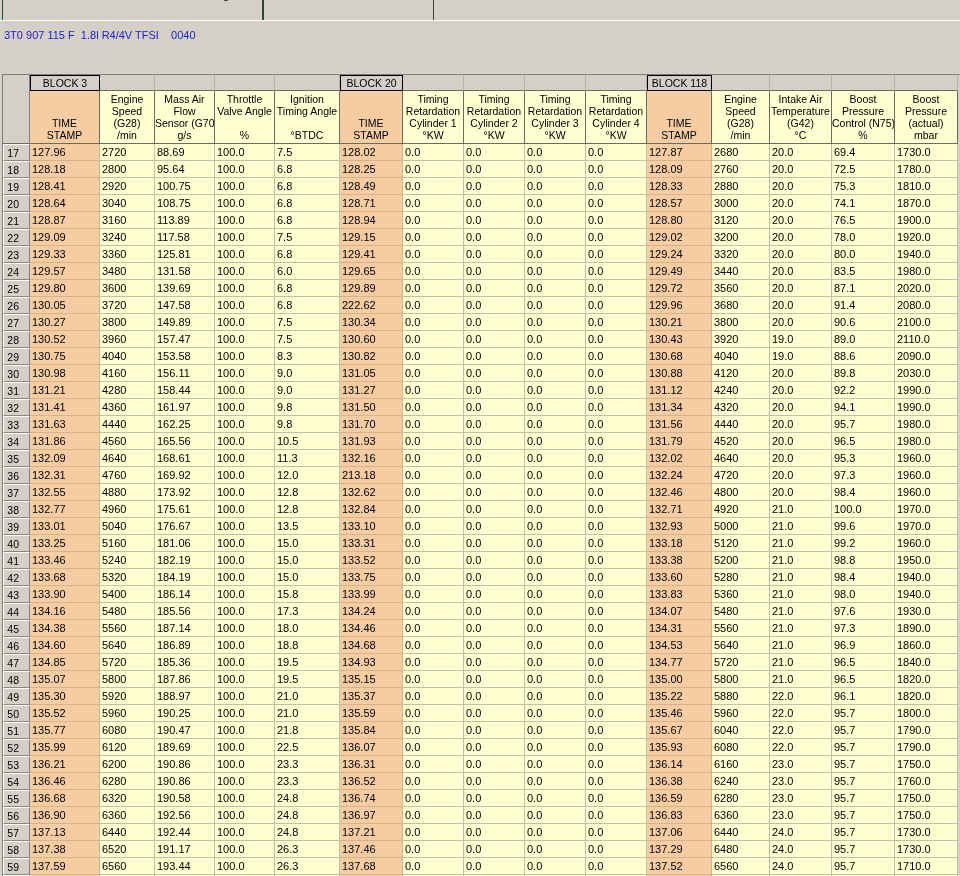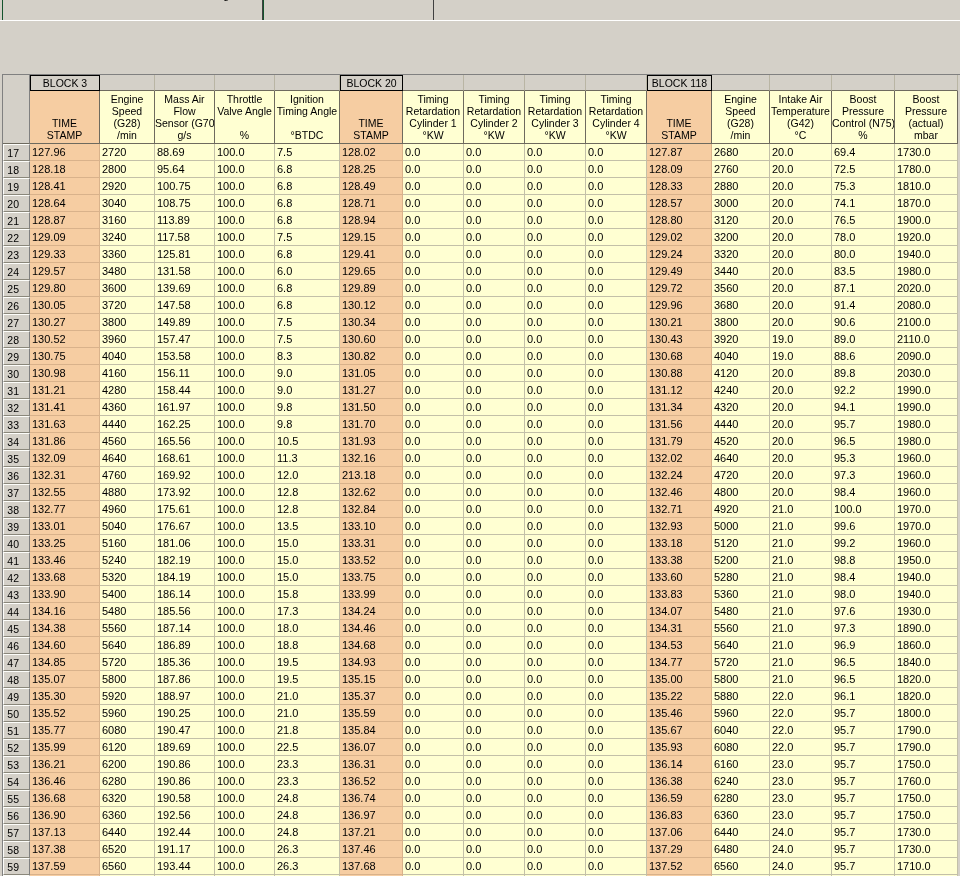--- a/index.html
+++ b/index.html
@@ -54,20 +54,21 @@
 </head>
 <body>
 
 <div class="window">
   <div class="tabbar" id="tabbar">
       <div class="tab">LOG-01-003-020-118octa a5 scout st3 ihi log.CSV</div>
       <div class="tab">LOG-01-003-020-118-act1.CSV</div>
     </div>
   <div class="page">
     <div class="infobar">
+      <div>3T0 907 115 F  1.8l R4/4V TFSI    0040</div>
     </div>
     <div class="tablewrap">
       <table>
         <colgroup id="colgroup">
             <col style="width: 27px;">
             <col style="width: 70px;">
             <col style="width: 55px;">
             <col style="width: 60px;">
             <col style="width: 60px;">
             <col style="width: 65px;">
@@ -354,21 +355,21 @@
               <td class="data">87.1</td>
               <td class="data">2020.0</td>
             </tr>
             <tr>
               <th class="rowhead">26</th>
               <td class="time">130.05</td>
               <td class="data">3720</td>
               <td class="data">147.58</td>
               <td class="data">100.0</td>
               <td class="data">6.8</td>
-              <td class="time">130.12</td>
+              <td class="time">222.62</td>
               <td class="data">0.0</td>
               <td class="data">0.0</td>
               <td class="data">0.0</td>
               <td class="data">0.0</td>
               <td class="time">129.96</td>
               <td class="data">3680</td>
               <td class="data">20.0</td>
               <td class="data">91.4</td>
               <td class="data">2080.0</td>
             </tr>

